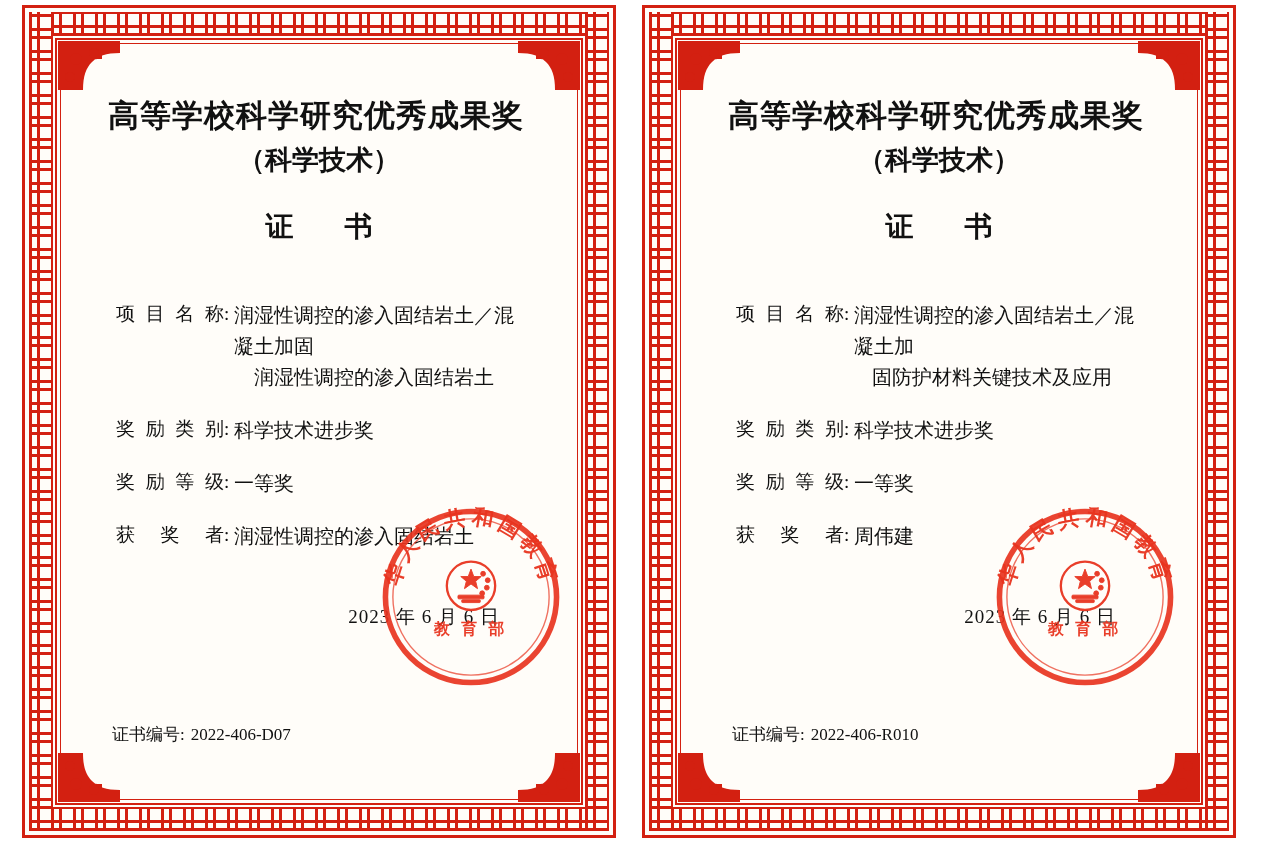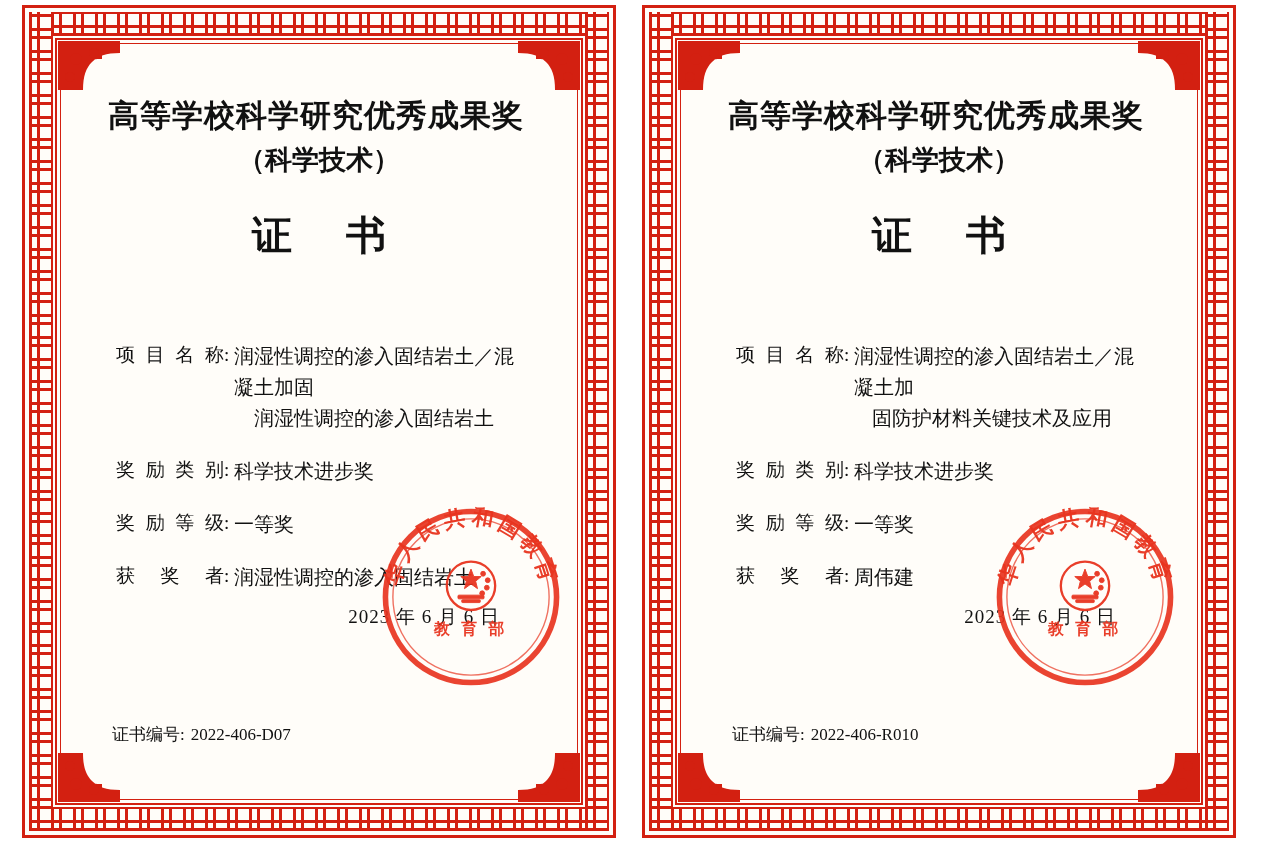--- a/index.html
+++ b/index.html
@@ -112,30 +112,30 @@
   .title-sub {
     text-align: center;
     font-size: 27px;
     font-weight: bold;
     color: #111111;
     line-height: 1.3;
     margin-top: 8px;
   }
   .title-cert {
     text-align: center;
-    font-size: 40px;
+    font-size: 28px;
     font-weight: bold;
     color: #111111;
     letter-spacing: 22px;
     text-indent: 22px;
     margin-top: 30px;
   }
 
   .fields {
-    margin-top: 78px;
+    margin-top: 54px;
     padding-left: 8px;
   }
   .field-row {
     display: flex;
     align-items: flex-start;
     margin-bottom: 22px;
     font-size: 19px;
     color: #111111;
     line-height: 1.5;
   }

